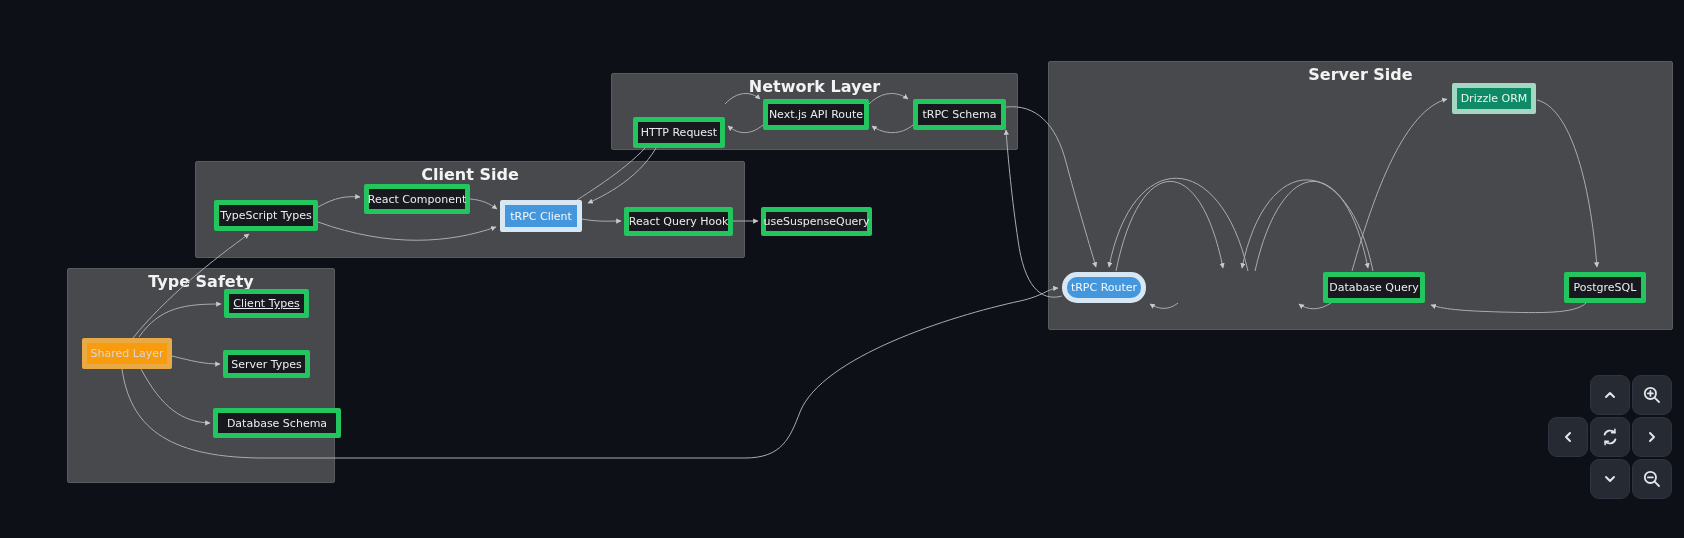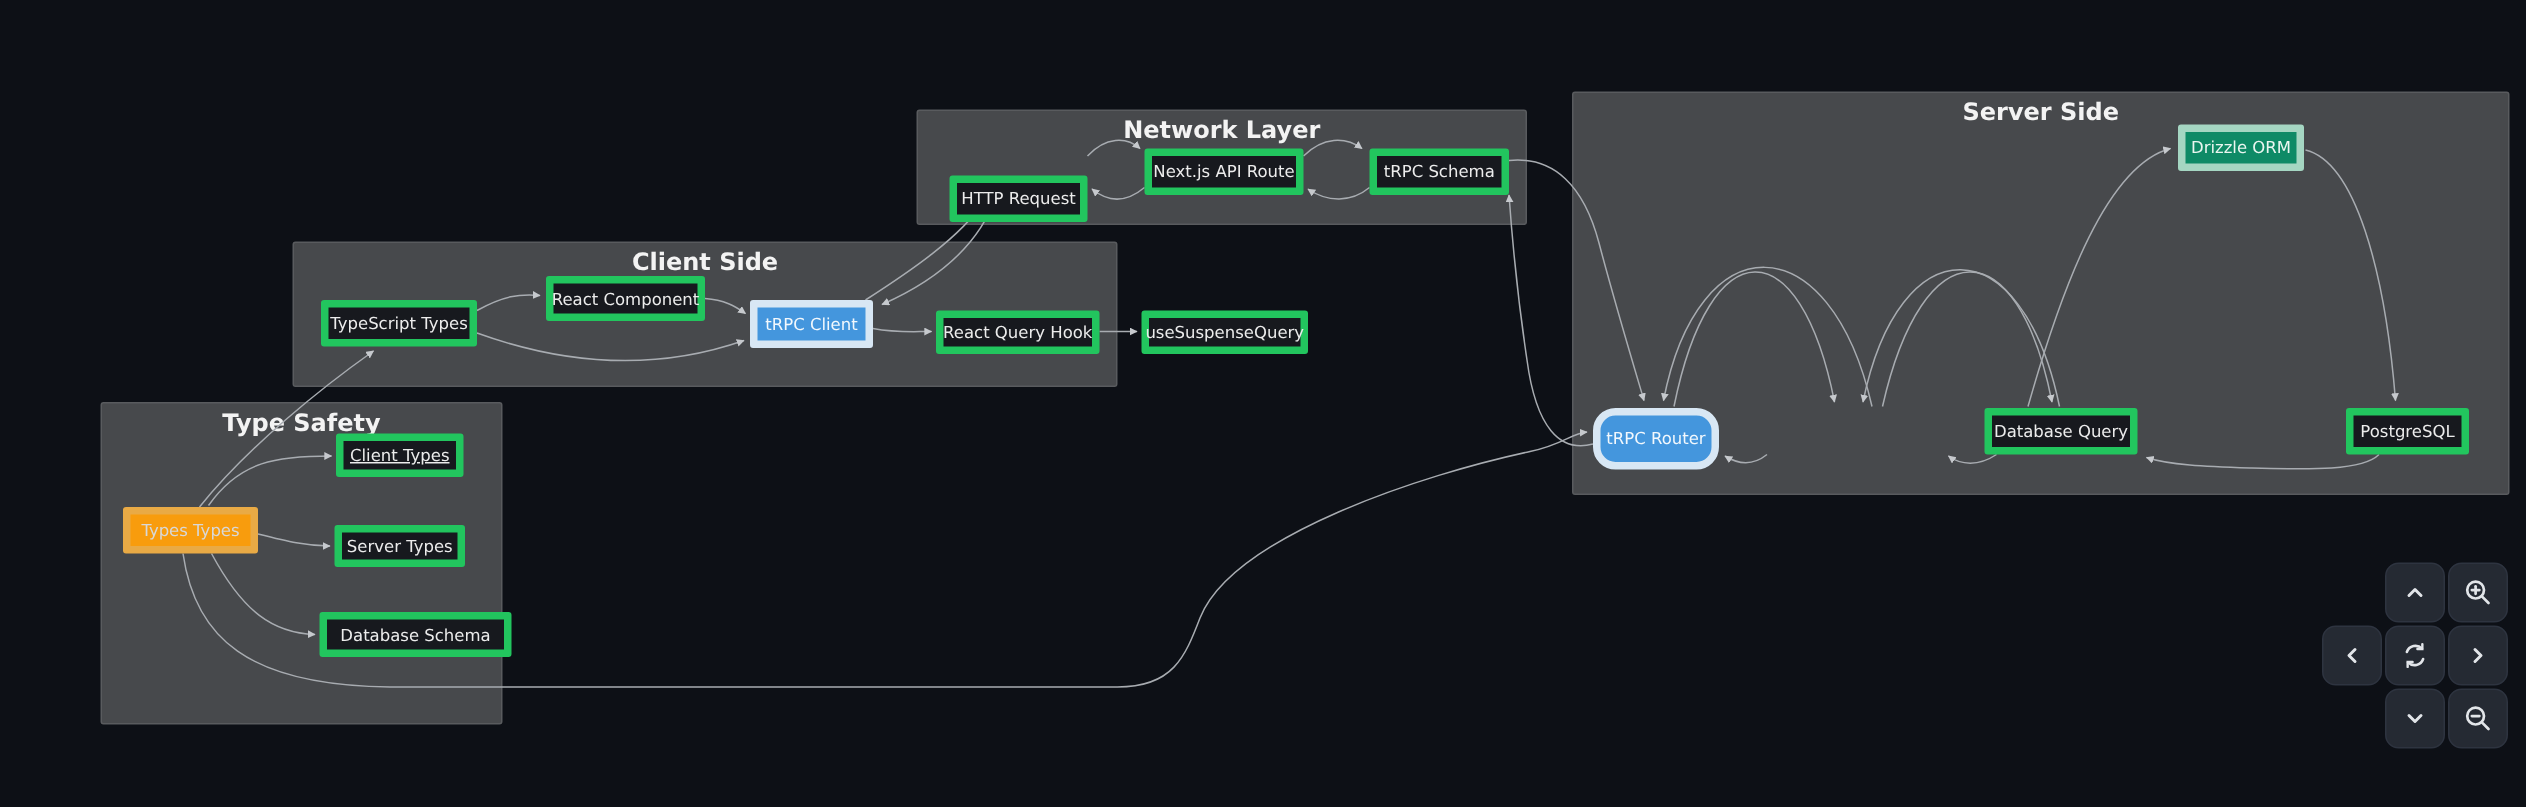--- a/index.html
+++ b/index.html
@@ -105,33 +105,33 @@
       <span>tRPC Client</span>
     </div>
   <div class="node" style="left:624px;top:207px;width:109px;height:29px;">
       <span>React Query Hook</span>
     </div>
   <div class="node" style="left:761px;top:207px;width:111px;height:29px;">
       <span>useSuspenseQuery</span>
     </div>
 
   <div class="node orange" style="left:82px;top:338px;width:90px;height:31px;">
-      <span>Types Types</span>
+      <span>Shared Layer</span>
     </div>
   <div class="node" style="left:224px;top:289px;width:85px;height:29px;text-decoration:underline;">
       <span>Client Types</span>
     </div>
   <div class="node" style="left:223px;top:350px;width:87px;height:28px;">
       <span>Server Types</span>
     </div>
   <div class="node" style="left:213px;top:408px;width:128px;height:30px;">
       <span>Database Schema</span>
     </div>
 
-  <div class="node blue" style="left:1062px;top:272px;width:84px;height:41px;border-radius:15px;">
+  <div class="node blue" style="left:1062px;top:272px;width:84px;height:31px;border-radius:15px;">
       <span>tRPC Router</span>
     </div>
   <div class="node" style="left:1323px;top:272px;width:102px;height:31px;">
       <span>Database Query</span>
     </div>
   <div class="node green" style="left:1452px;top:83px;width:84px;height:31px;">
       <span>Drizzle ORM</span>
     </div>
   <div class="node" style="left:1564px;top:272px;width:82px;height:31px;">
       <span>PostgreSQL</span>

